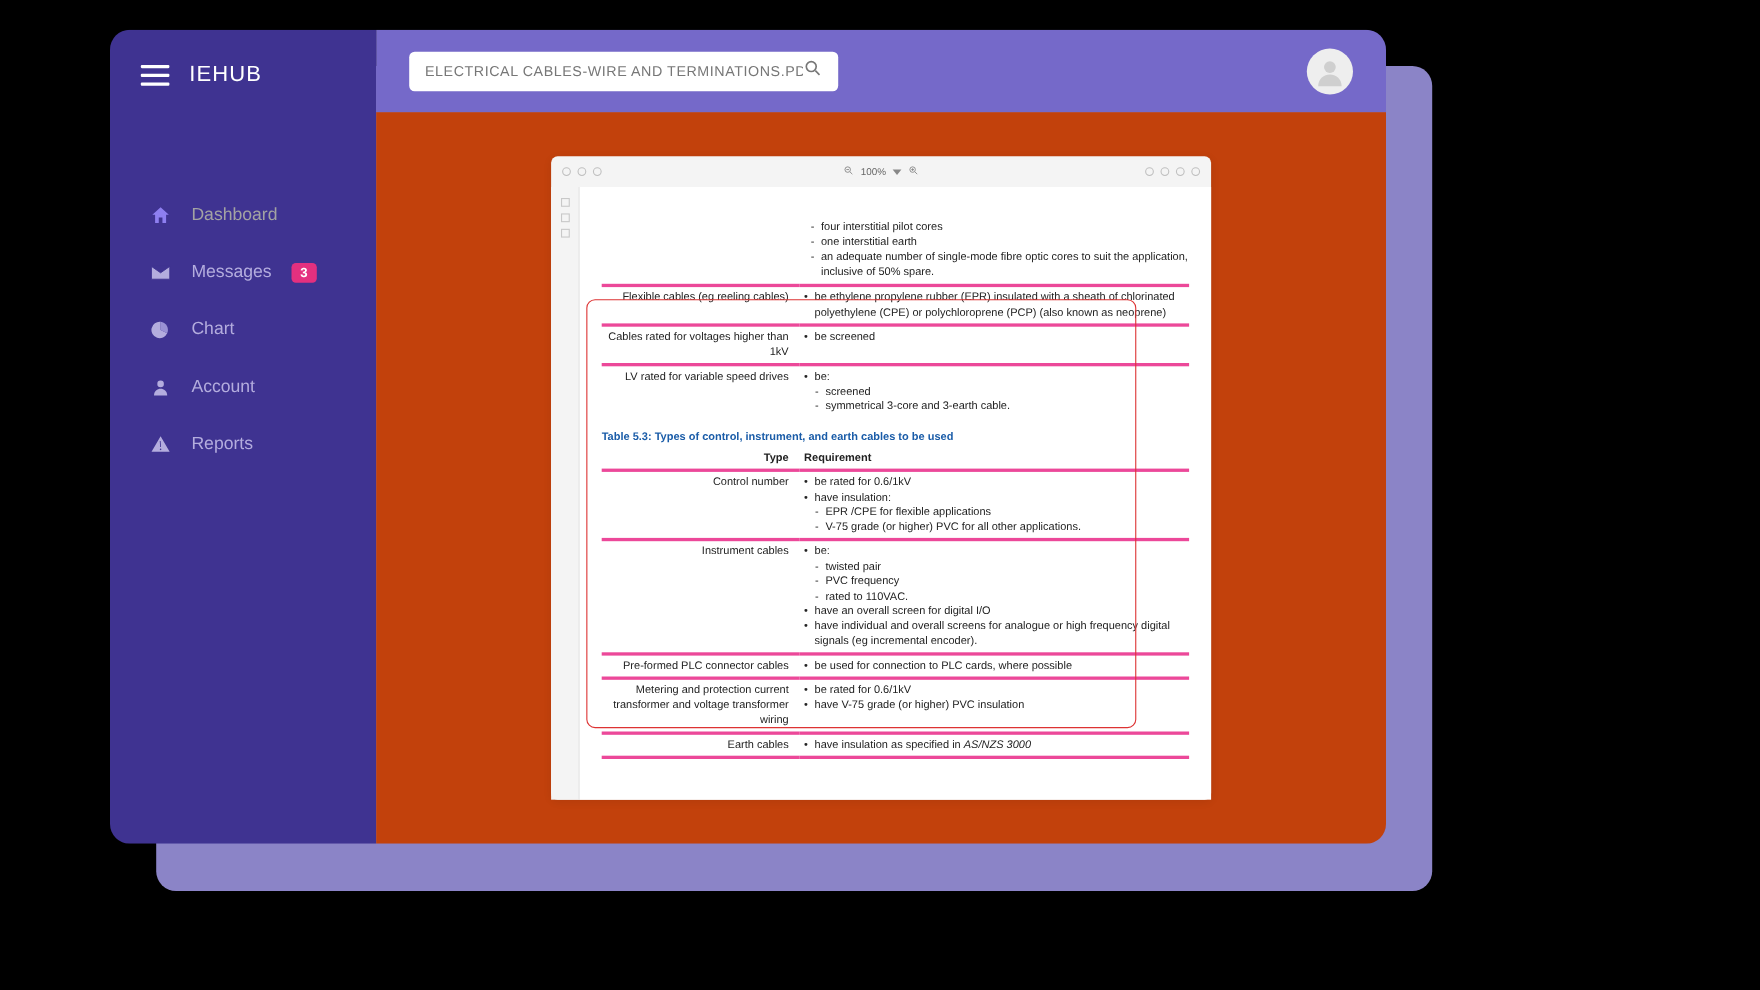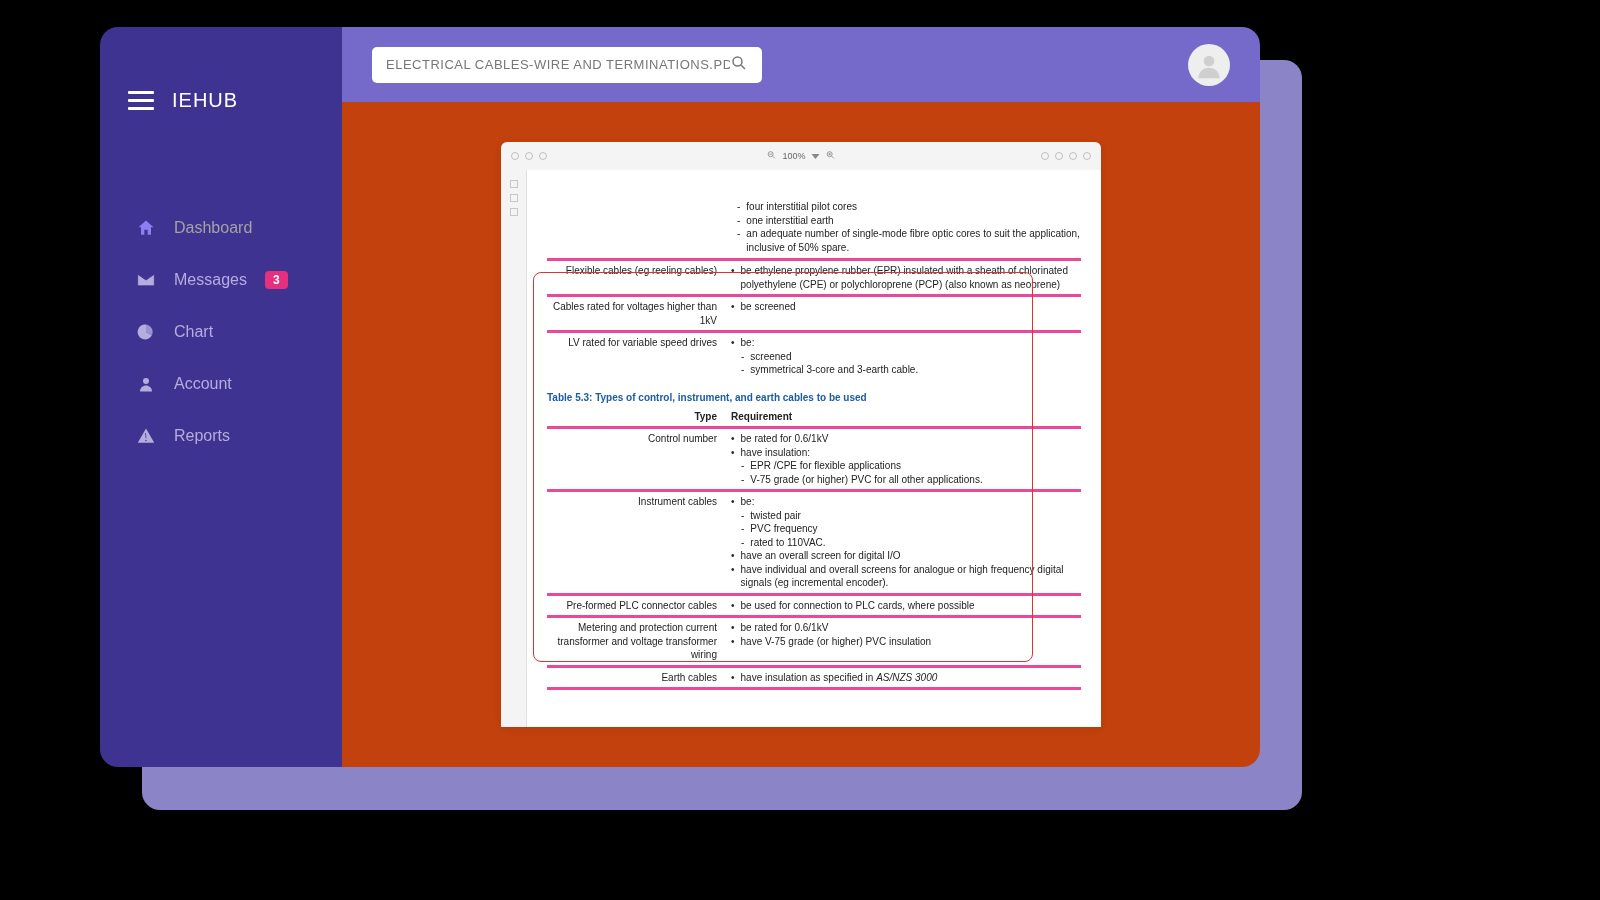--- a/index.html
+++ b/index.html
@@ -34,21 +34,20 @@
   width: 242px;
   background: #3f3391;
   padding: 30px 0;
 }
 .logo-row {
   display: flex;
   align-items: center;
   gap: 18px;
   padding: 0 28px;
   margin-bottom: 90px;
-  margin-top: 32px;
 }
 .hamburger {
   display: flex;
   flex-direction: column;
   gap: 5px;
   cursor: pointer;
 }
 .hamburger span {
   width: 26px;
   height: 3px;

